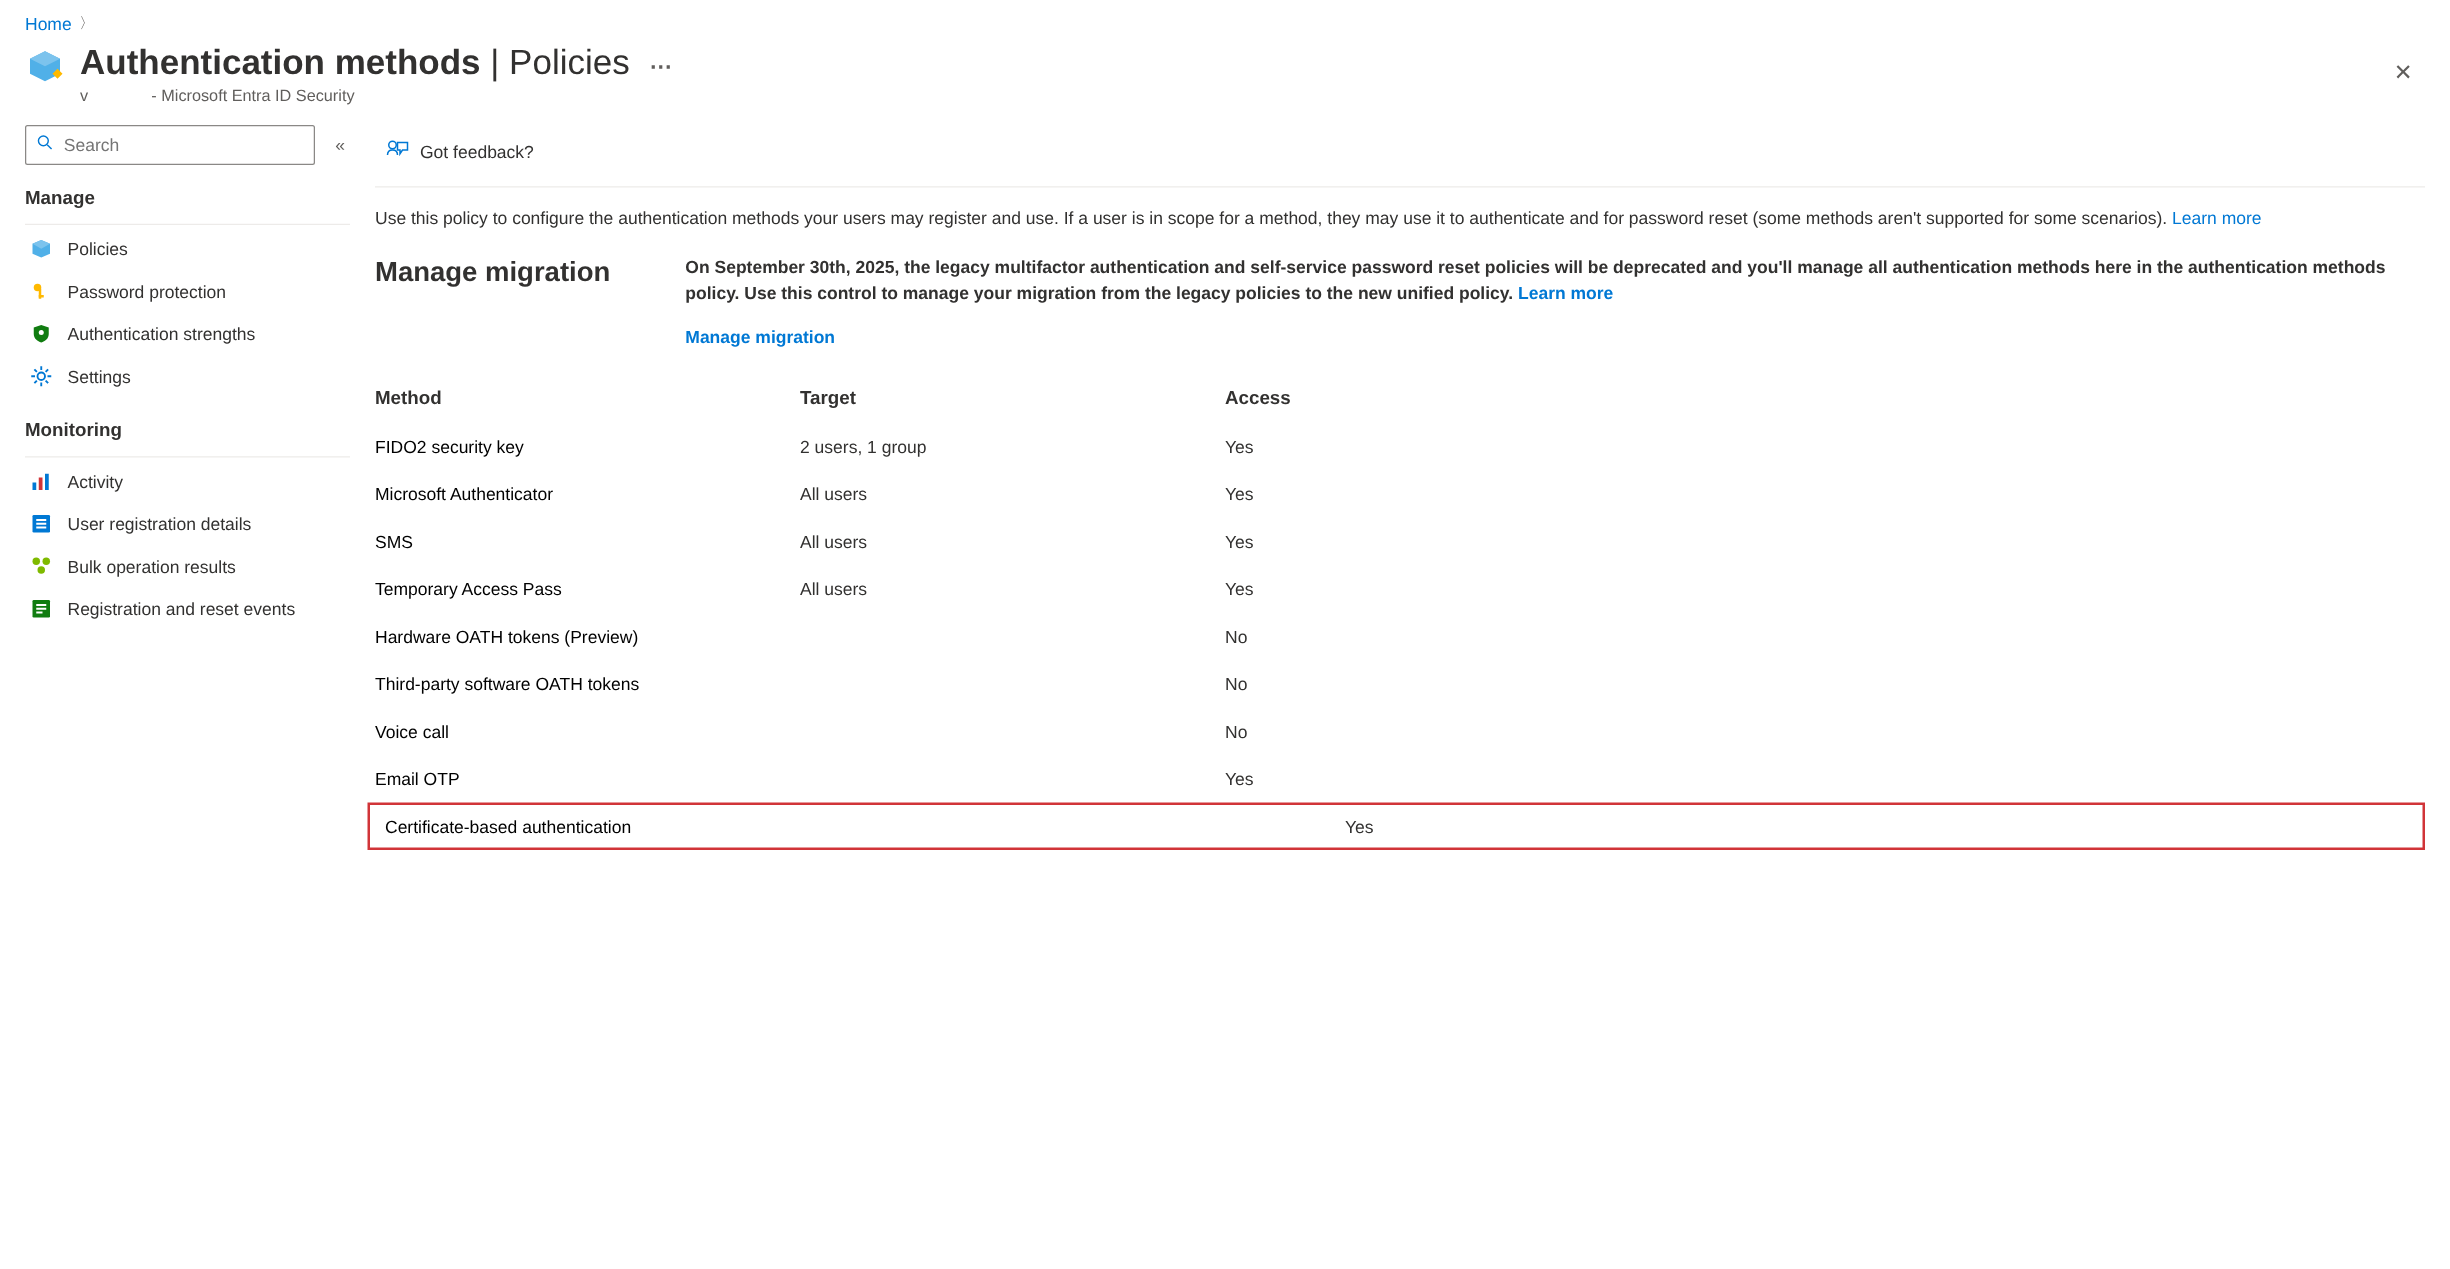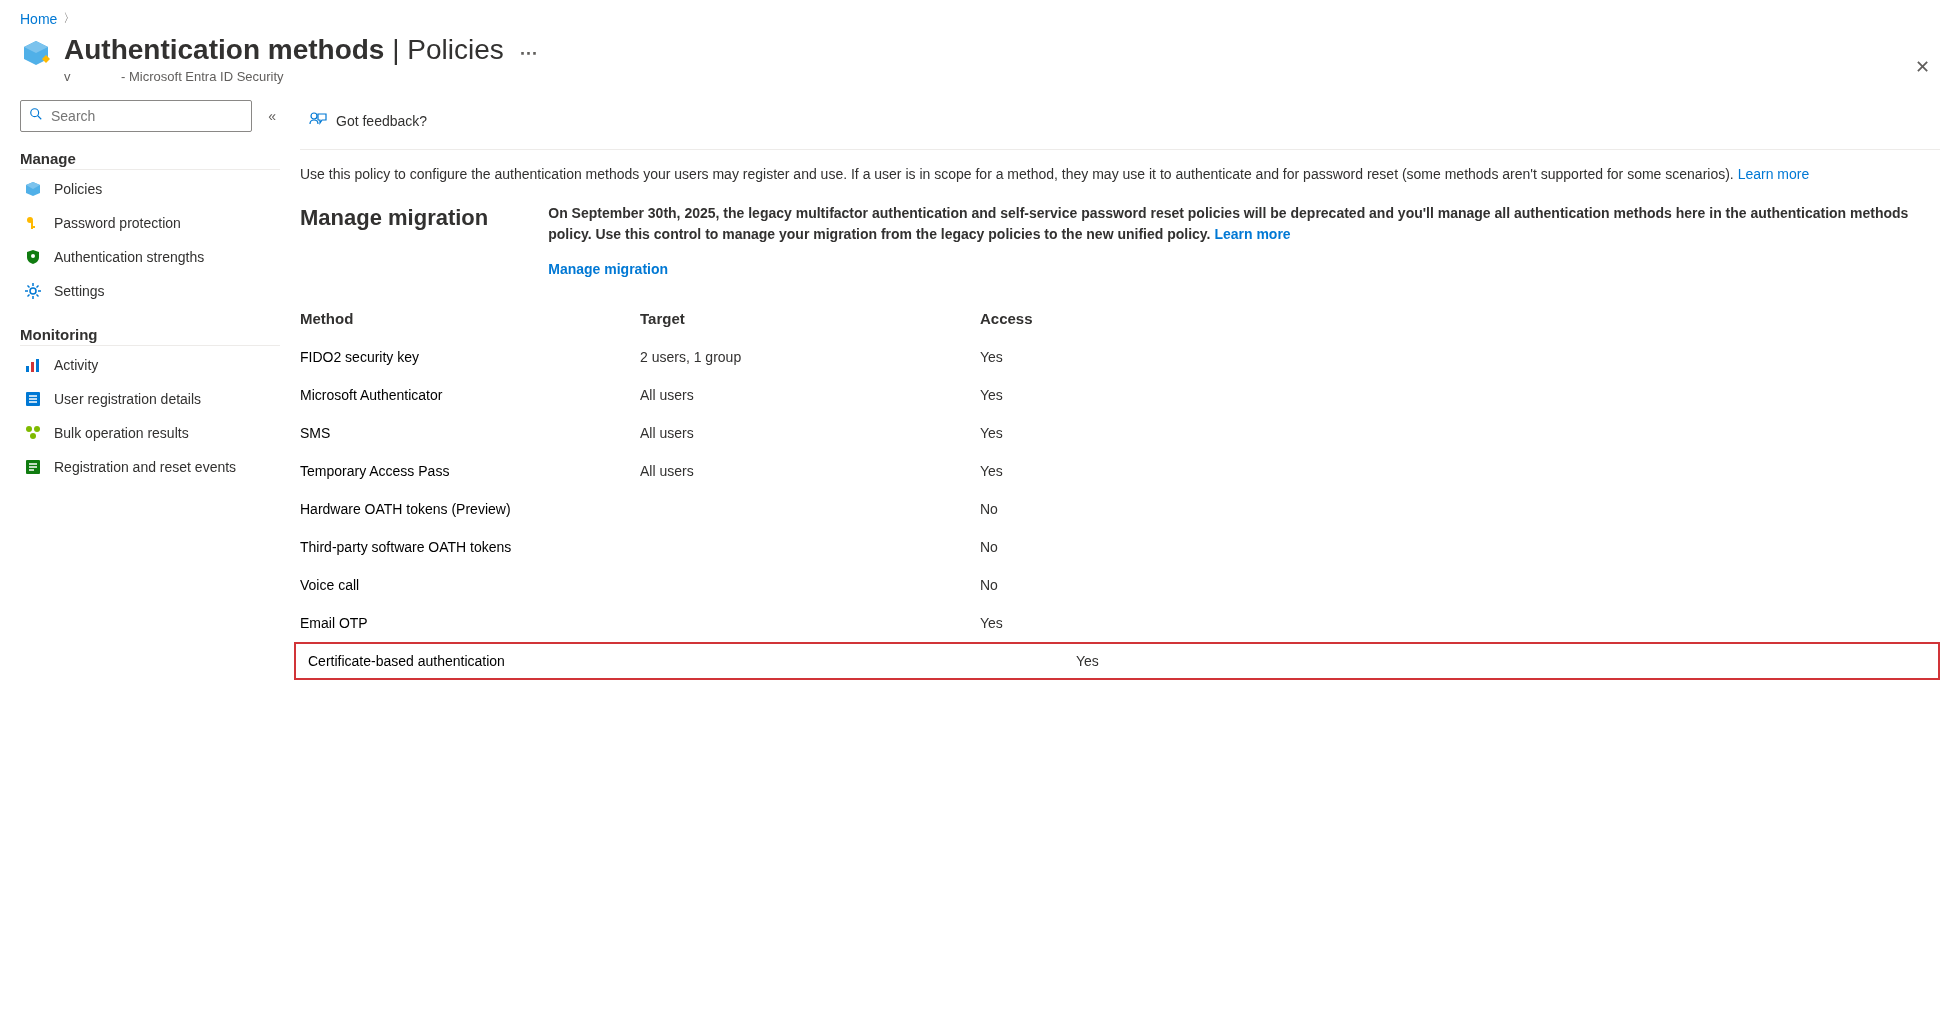--- a/index.html
+++ b/index.html
@@ -18,21 +18,21 @@
     display: flex;
     align-items: center;
     gap: 6px;
     font-size: 14px;
     margin-bottom: 6px;
   }
   .breadcrumb .chev { color: #605e5c; font-size: 12px; }
 
   .header-row {
     display: flex;
-    align-items: flex-end;
+    align-items: center;
     justify-content: space-between;
   }
   .header-left {
     display: flex;
     align-items: flex-start;
     gap: 12px;
   }
   .header-icon {
     width: 32px; height: 32px;
     margin-top: 4px;
@@ -100,21 +100,21 @@
   .collapse-btn {
     color: #605e5c;
     cursor: pointer;
     padding: 4px;
   }
 
   .side-group-title {
     font-size: 15px;
     font-weight: 600;
     margin: 4px 0 2px 0;
-    padding-bottom: 2px;
+    padding-bottom: 12px;
     border-bottom: 1px solid #edebe9;
   }
   .side-item {
     display: flex;
     align-items: center;
     gap: 12px;
     padding: 8px 4px;
     cursor: pointer;
     font-size: 14px;
   }

